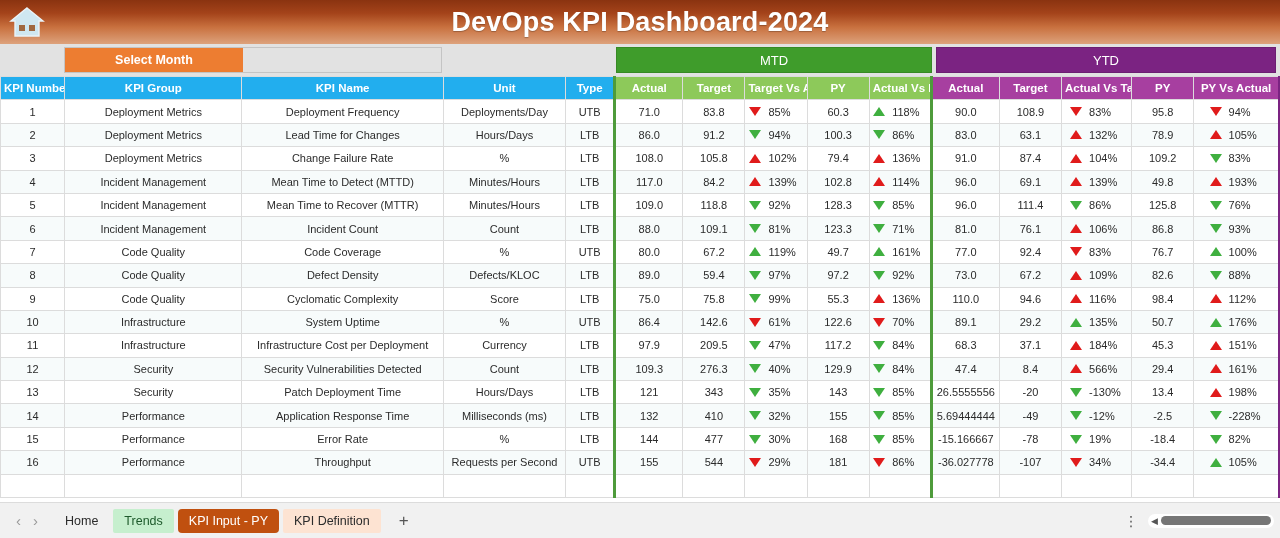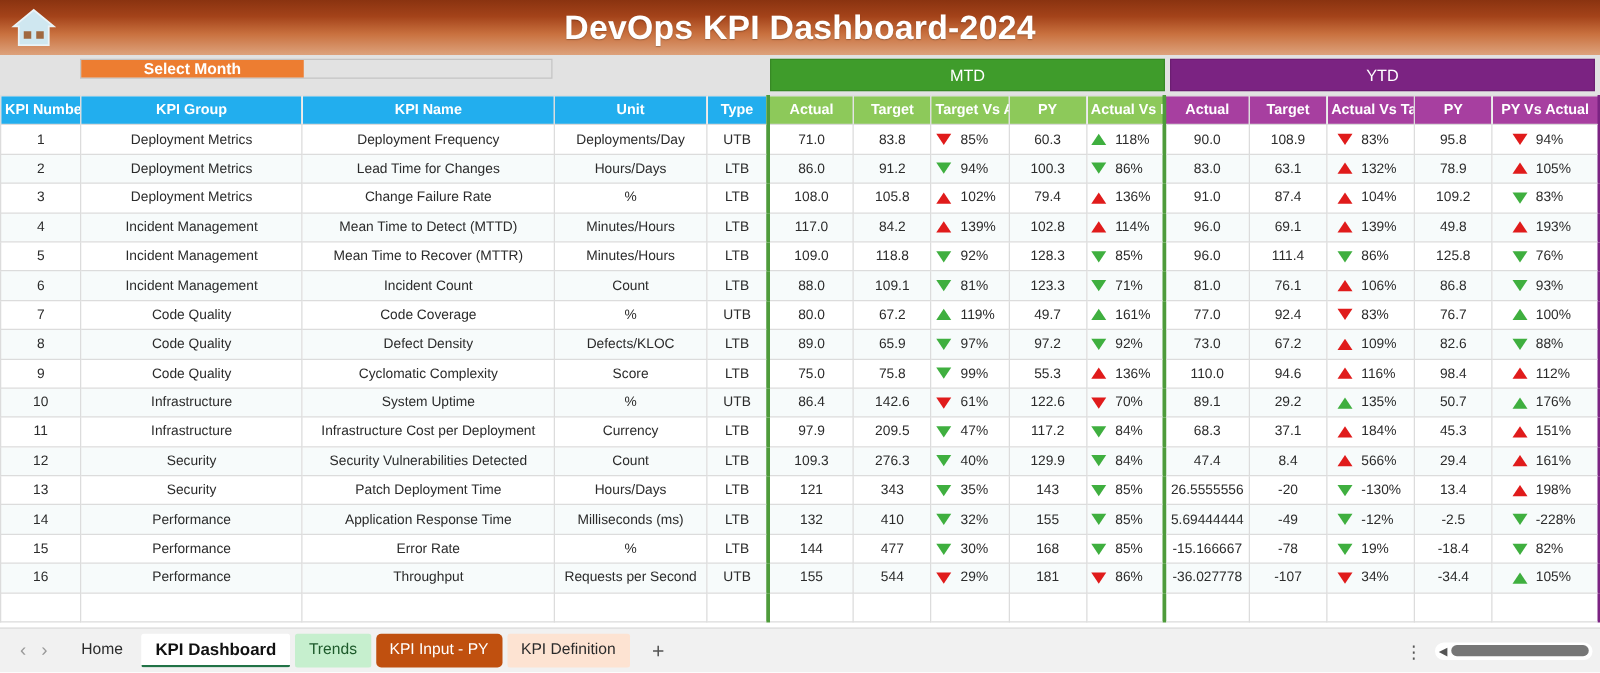--- a/index.html
+++ b/index.html
@@ -31,21 +31,21 @@
 
   
   .ctrl-strip {
     height: 32px;
     background: #e2e2e2;
     display: flex; align-items: center;
     position: relative;
   }
   .sel-month-wrap {
     position: absolute; left: 64px; top: 3px;
-    width: 378px; height: 16px;
+    width: 378px; height: 26px;
     display: flex;
     border: 1px solid #c4c4c4;
   }
   .sel-month-label {
     width: 178px;
     background: #ed7d31;
     color: #ffffff;
     font-size: 12.5px; font-weight: bold;
     display: flex; align-items: center; justify-content: center;
   }
@@ -479,21 +479,21 @@
             </span>
           </td>
         </tr>
         <tr>
           <td class="c-num">8</td>
           <td class="c-txt">Code Quality</td>
           <td class="c-txt">Defect Density</td>
           <td class="c-txt">Defects/KLOC</td>
           <td class="c-txt sep-right">LTB</td>
           <td class="c-num sep-left">89.0</td>
-          <td class="c-num mtd-cell">65.9</td>
+          <td class="c-num mtd-cell">59.4</td>
           <td class="c-num mtd-cell">
             <span class="delta">
               <span class="tri down" style="color:#3faf3f"></span>
               <span class="pct">97%</span>
             </span>
           </td>
           <td class="c-num mtd-cell">97.2</td>
           <td class="c-num sep-right">
             <span class="delta">
               <span class="tri down" style="color:#3faf3f"></span>
@@ -833,21 +833,20 @@
   </table>
 </div>
 
 <div class="tabbar">
   <div class="navarrows">
     <span>‹</span>
     <span>›</span>
   </div>
   <div id="tabs" style="display:flex;">
       <div class="tab plain">Home</div>
-      <div class="tab active">KPI Dashboard</div>
       <div class="tab green">Trends</div>
       <div class="tab orange">KPI Input - PY</div>
       <div class="tab peach">KPI Definition</div>
     </div>
   <div class="tab add">+</div>
   <div class="tab-right">
     <span class="kebab">⋮</span>
     <div class="hscroll">
       <span class="lt">◀</span>
       <div class="thumb"></div>

